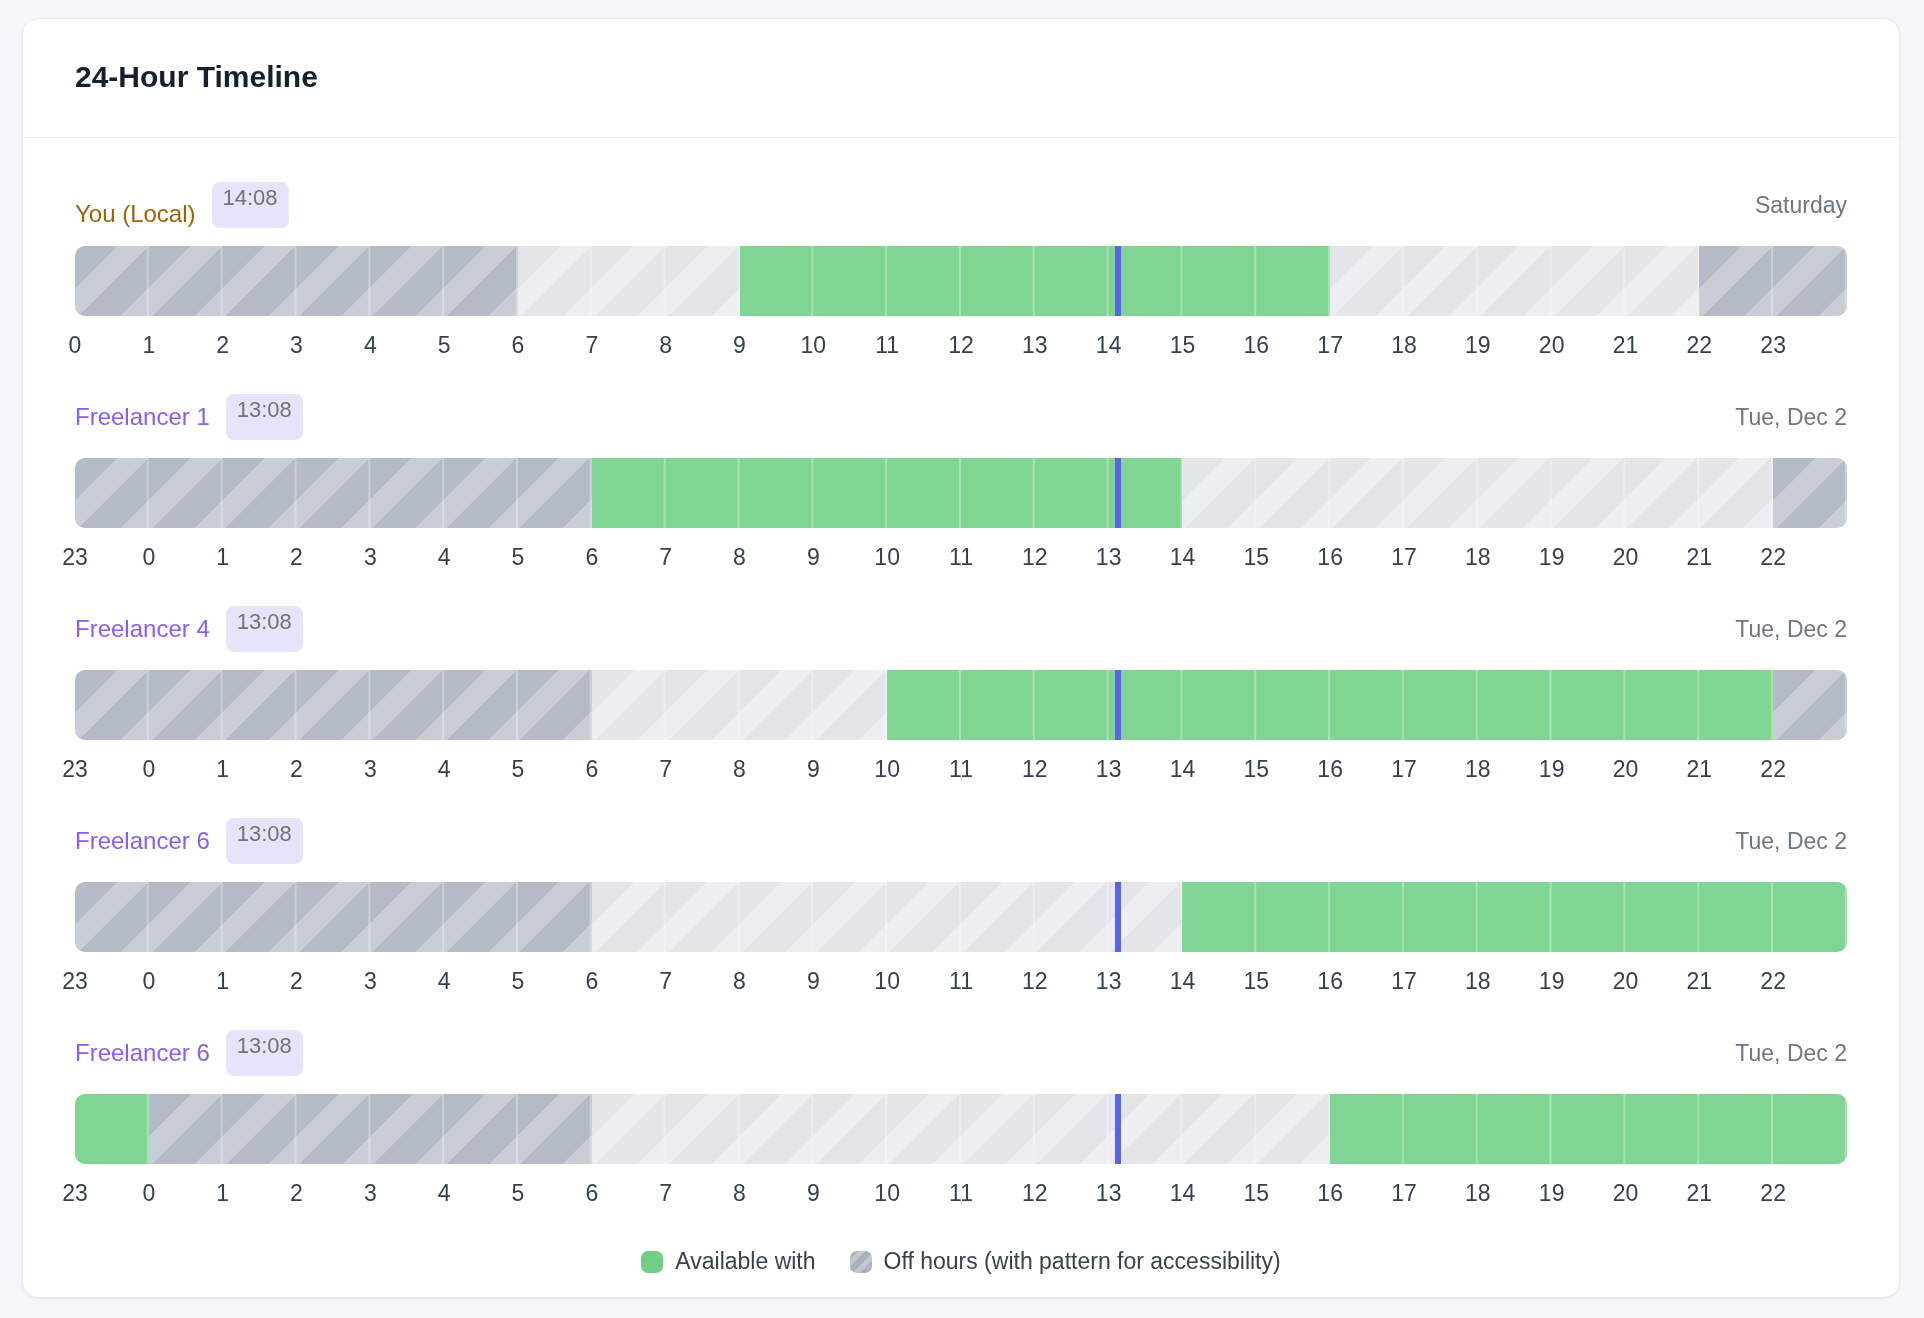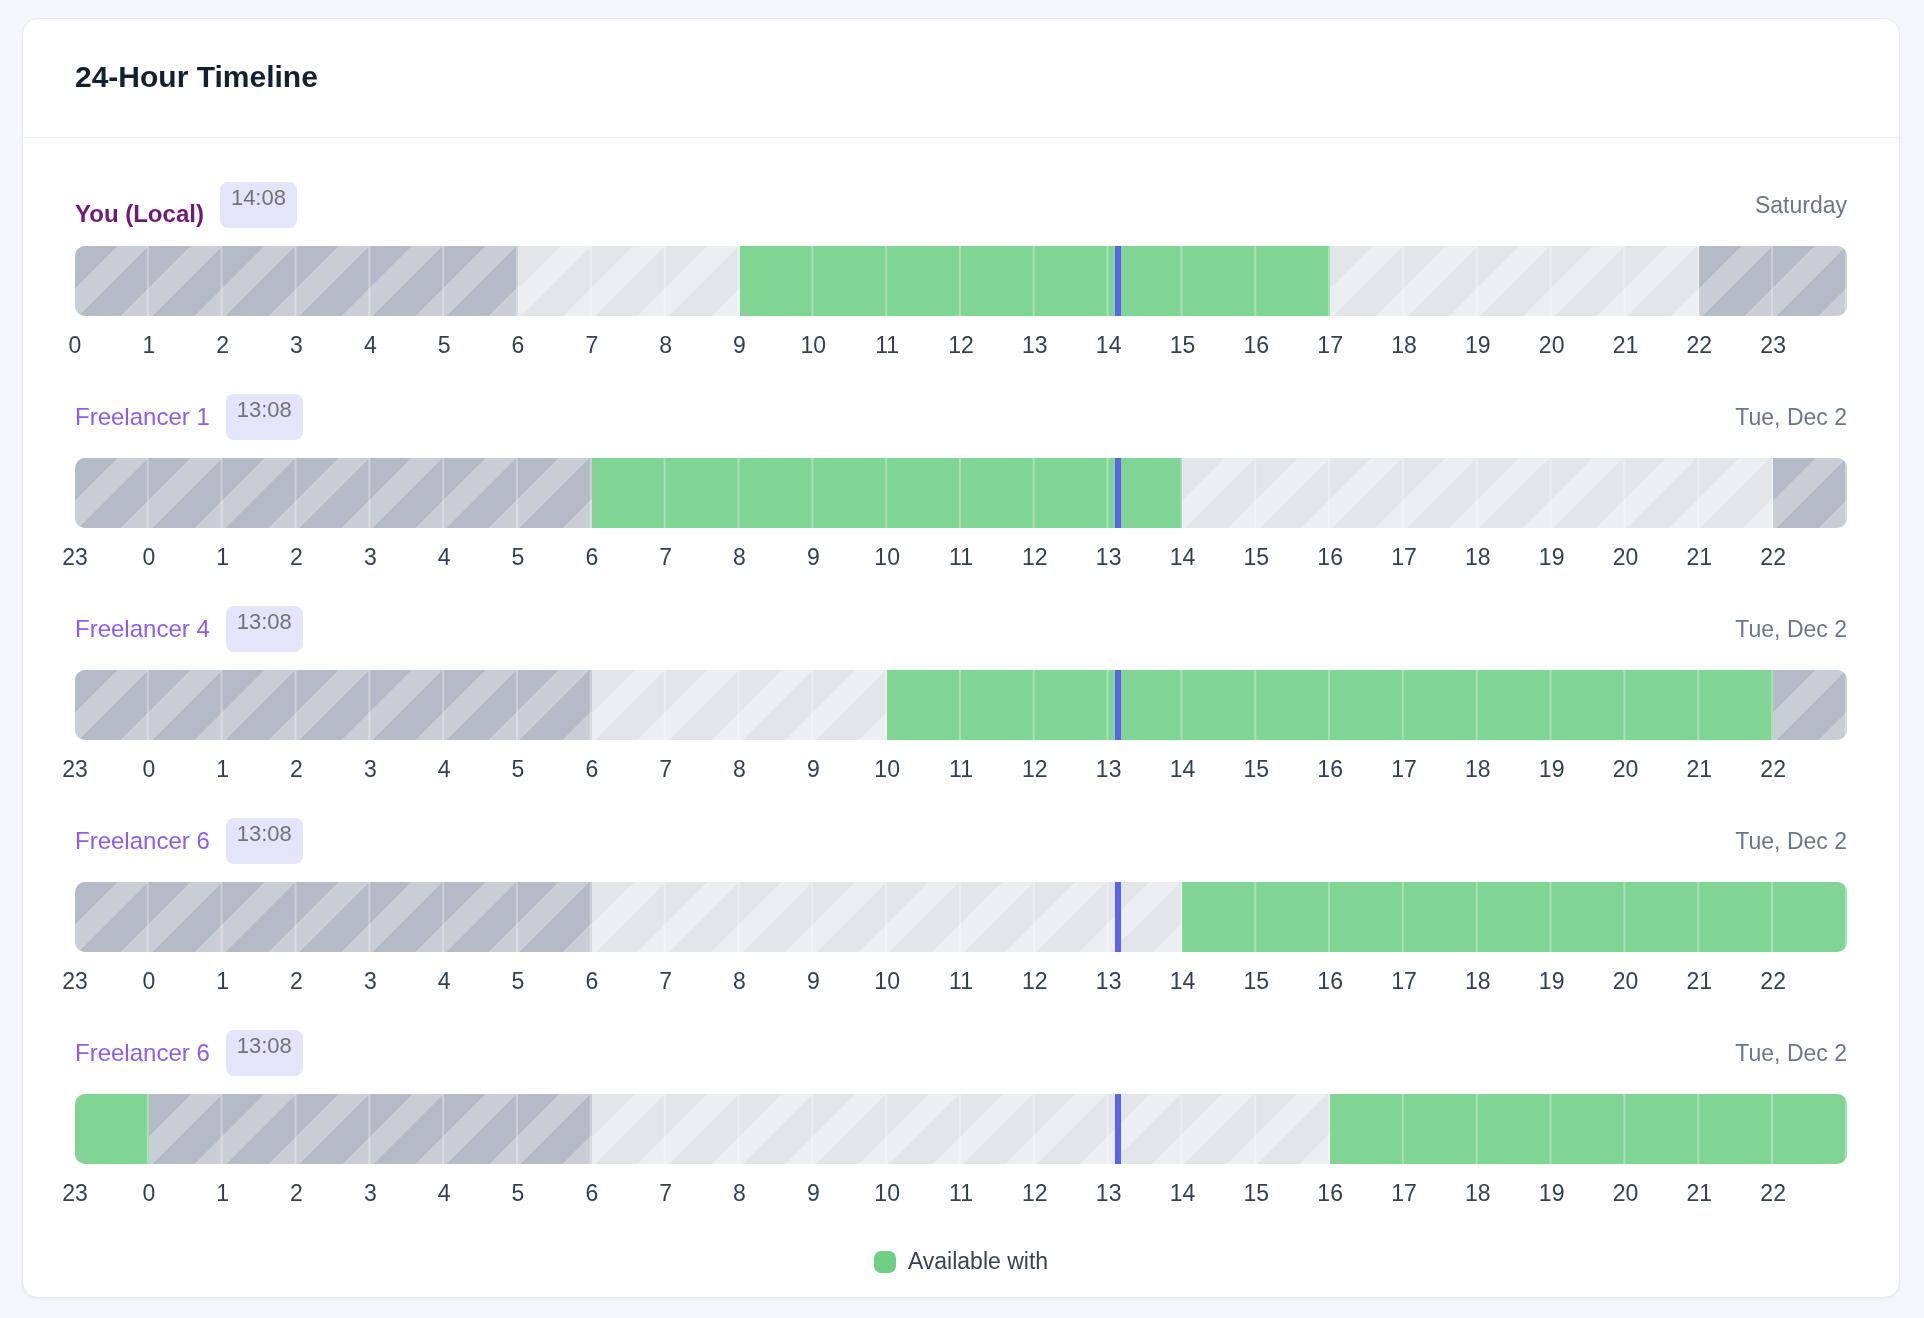--- a/index.html
+++ b/index.html
@@ -41,21 +41,21 @@
     justify-content: space-between;
     height: 34px;
     margin-bottom: 24px;
   }
   .row-head-left { display: flex; align-items: center; }
   .row-name {
     font-size: 24px;
     color: #8b5cf6;
     font-weight: 500;
   }
-  .row-name.emphasis { font-weight: 700; color: #701a75; margin-top: 18px; }
+  .row-name.emphasis { font-weight: 400; color: #a16207; margin-top: 18px; }
   .time-badge {
     margin-left: 16px;
     background: #e4e5fb;
     color: #737373;
     font-size: 22px;
     font-weight: 500;
     padding: 3px 11px 17px 11px;
     border-radius: 8px;
   }
   .row-date {
@@ -357,14 +357,18 @@
           <span class="tick" style="left: 95.8333%;">22</span>
         </div>
   </div>
 </div>
 
   <div class="legend">
     <div class="legend-item">
       <span class="legend-swatch available"></span>
       <span class="legend-label">Available with</span>
     </div>
+    <div class="legend-item">
+      <span class="legend-swatch off"></span>
+      <span class="legend-label">Off hours (with pattern for accessibility)</span>
+    </div>
   </div>
 </div>
 
 </body></html>

